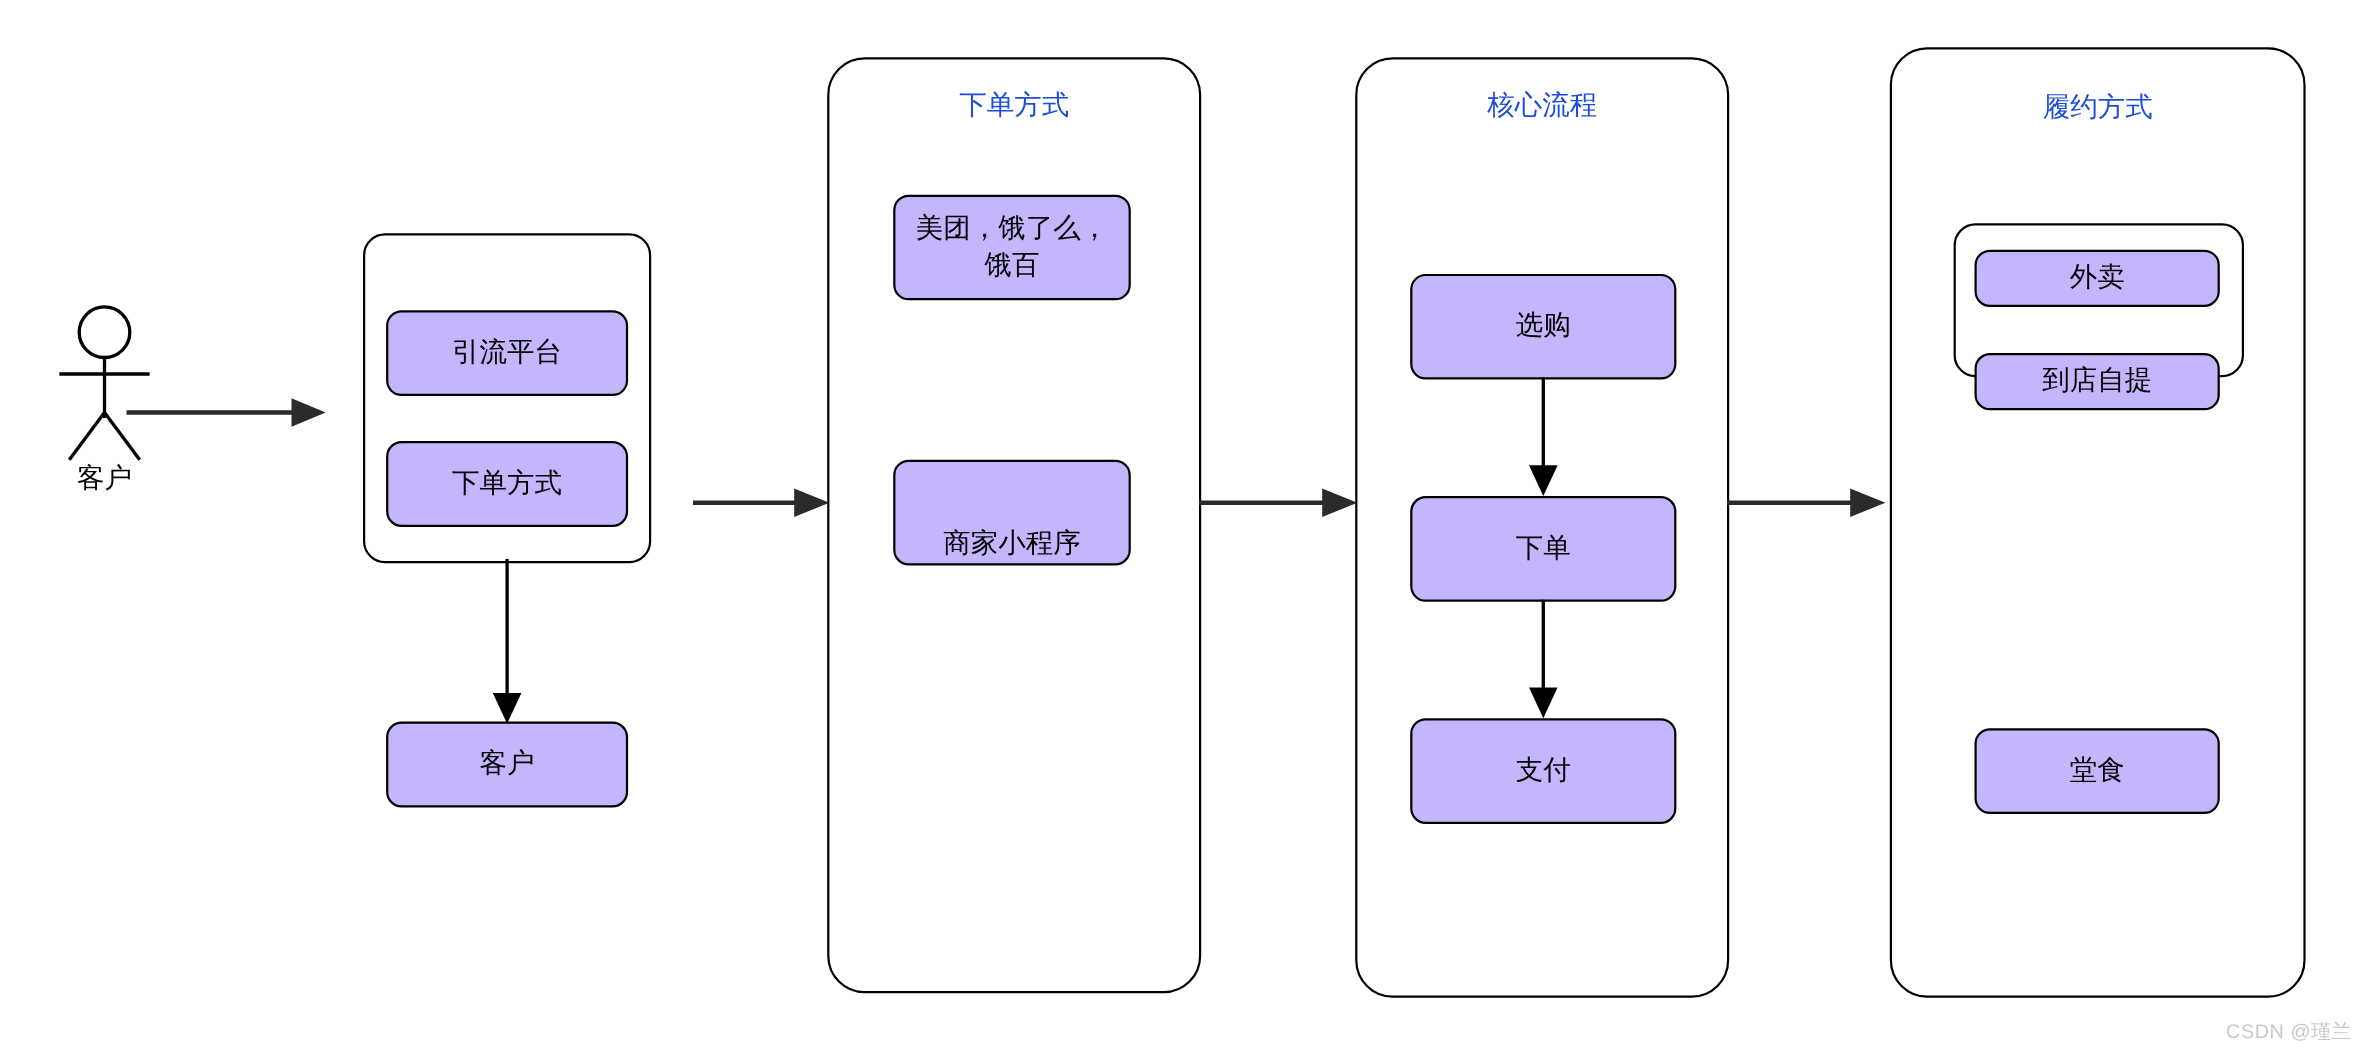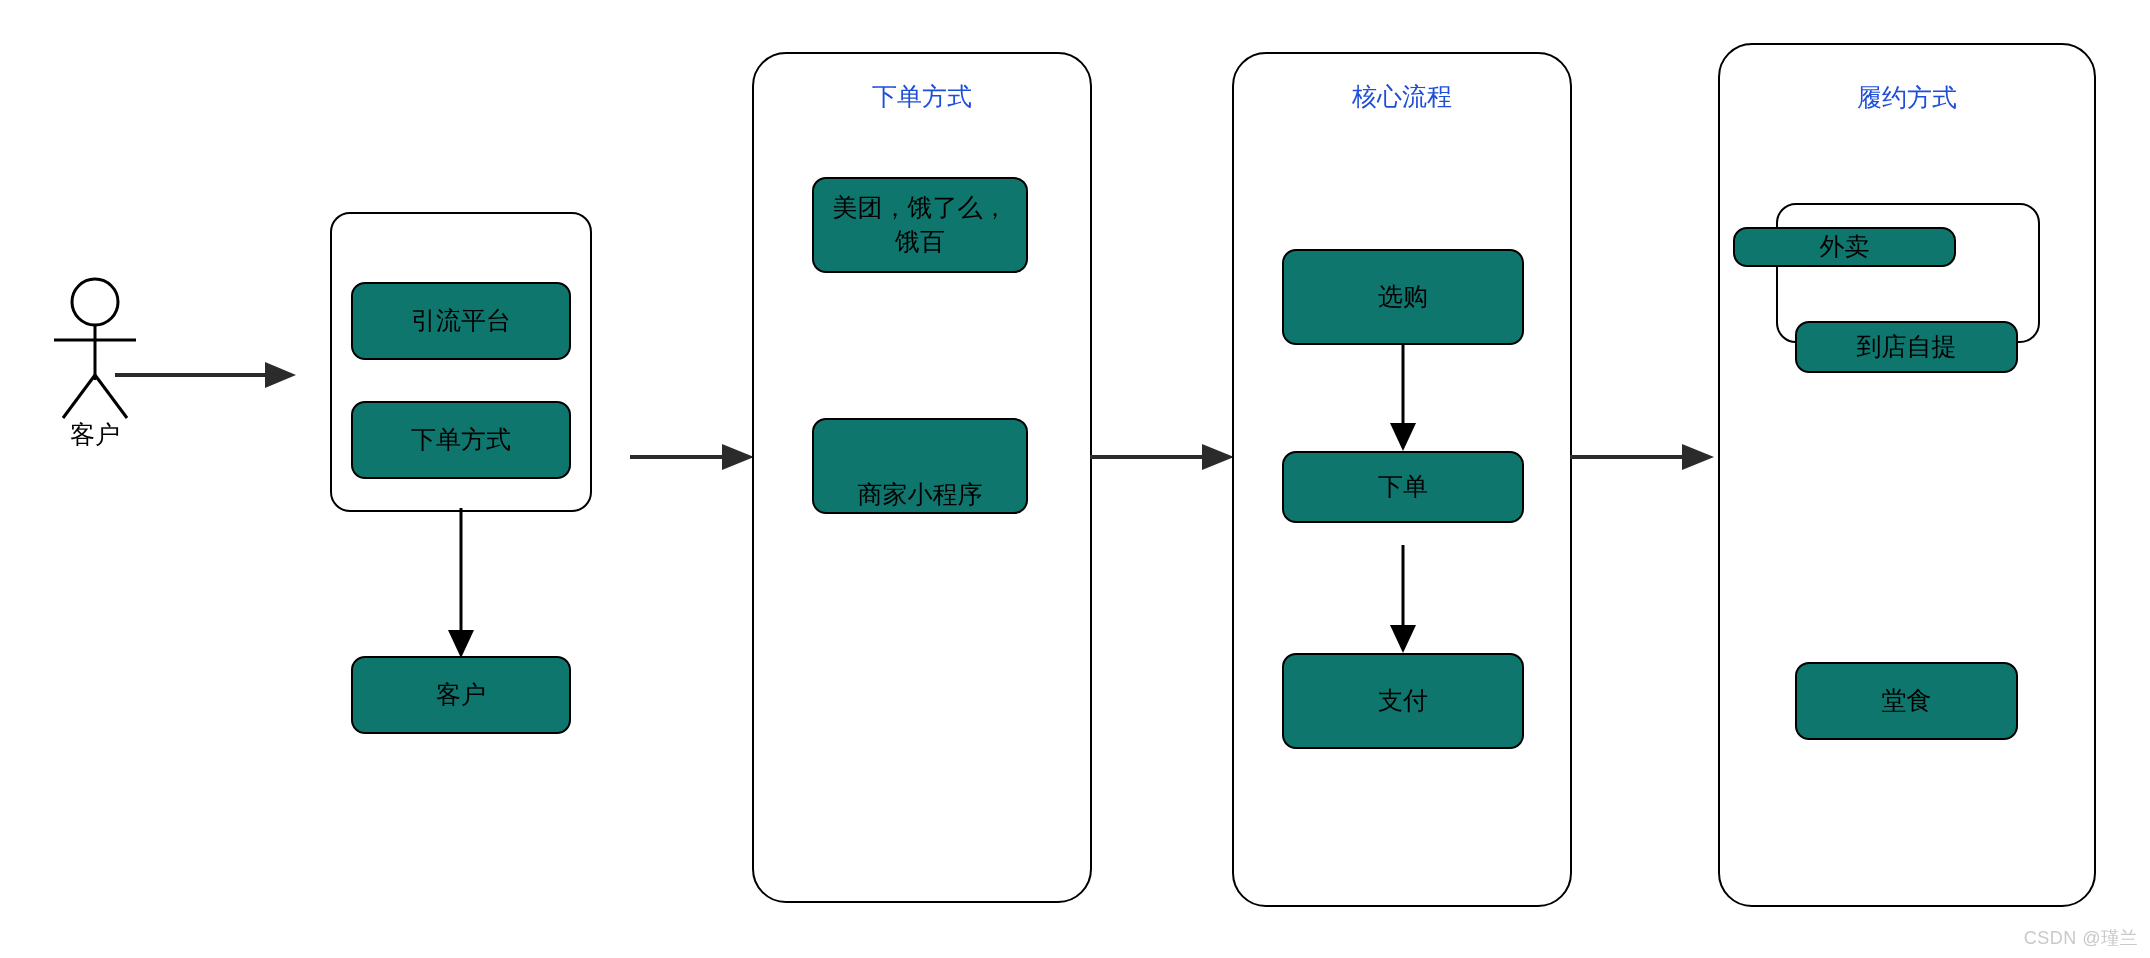--- a/index.html
+++ b/index.html
@@ -17,21 +17,21 @@
     height: 958px;
     background: #ffffff;
     overflow: hidden;
   }
 
   
   .node {
     position: absolute;
     box-sizing: border-box;
     border: 2.2px solid #000000;
-    background: #0f766e;
+    background: #c4b5fd;
     display: flex;
     align-items: center;
     justify-content: center;
     text-align: center;
     color: #000000;
     line-height: 1.35;
   }
   .swimlane {
     border-radius: 34px;
     align-items: flex-start;
@@ -161,21 +161,21 @@
 
   <div class="node leaf" style="left:1282px; top:249px; width:242px; height:96px;">
     <span>选购</span>
   </div>
 
   <svg class="connector" style="left:1382px; top:343px;" width="42" height="108">
     <line x1="21" y1="0" x2="21" y2="86" stroke="#000000" stroke-width="3"></line>
     <polygon points="8,80 34,80 21,108" fill="#000000"></polygon>
   </svg>
 
-  <div class="node leaf" style="left:1282px; top:451px; width:242px; height:72px;">
+  <div class="node leaf" style="left:1282px; top:451px; width:242px; height:96px;">
     <span>下单</span>
   </div>
 
   <svg class="connector" style="left:1382px; top:545px;" width="42" height="108">
     <line x1="21" y1="0" x2="21" y2="86" stroke="#000000" stroke-width="3"></line>
     <polygon points="8,80 34,80 21,108" fill="#000000"></polygon>
   </svg>
 
   <div class="node leaf" style="left:1282px; top:653px; width:242px; height:96px;">
     <span>支付</span>
@@ -185,21 +185,21 @@
     <line x1="2" y1="20" x2="118" y2="20" stroke="#2b2b2b" stroke-width="4"></line>
     <polygon points="114,7 146,20 114,33" fill="#2b2b2b"></polygon>
   </svg>
 
   <div class="node swimlane" style="left:1718px; top:43px; width:378px; height:864px;">
     <div class="lane-title" style="top:36px;">履约方式</div>
   </div>
 
   <div class="node group-box" style="left:1776px; top:203px; width:264px; height:140px;"></div>
 
-  <div class="node leaf" style="left:1733px; top:227px; width:223px; height:40px;">
+  <div class="node leaf" style="left:1795px; top:227px; width:223px; height:52px;">
     <span>外卖</span>
   </div>
 
   <div class="node leaf" style="left:1795px; top:321px; width:223px; height:52px;">
     <span>到店自提</span>
   </div>
 
   <div class="node leaf" style="left:1795px; top:662px; width:223px; height:78px;">
     <span>堂食</span>
   </div>

